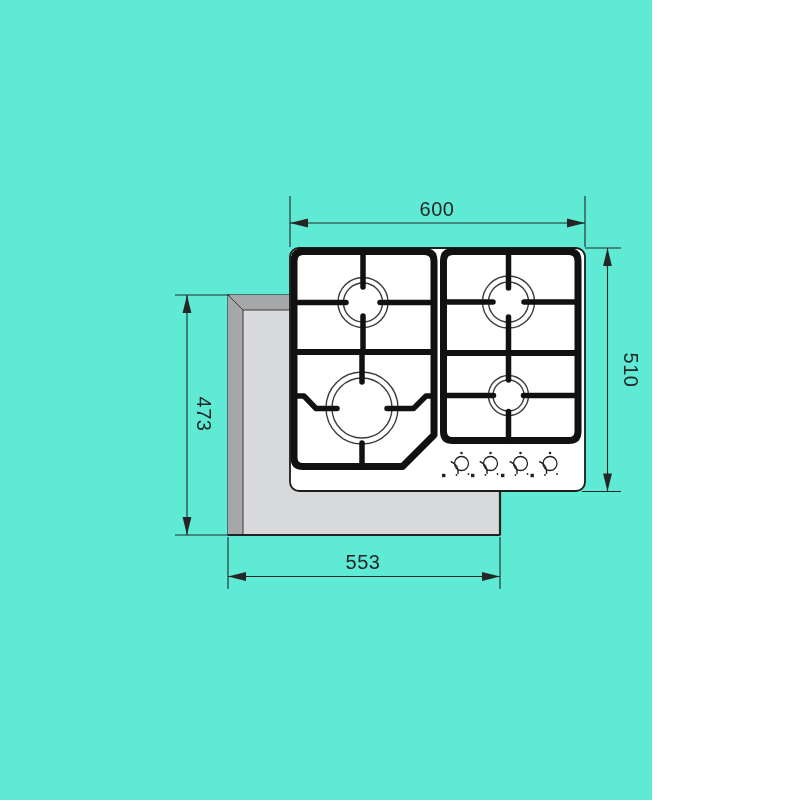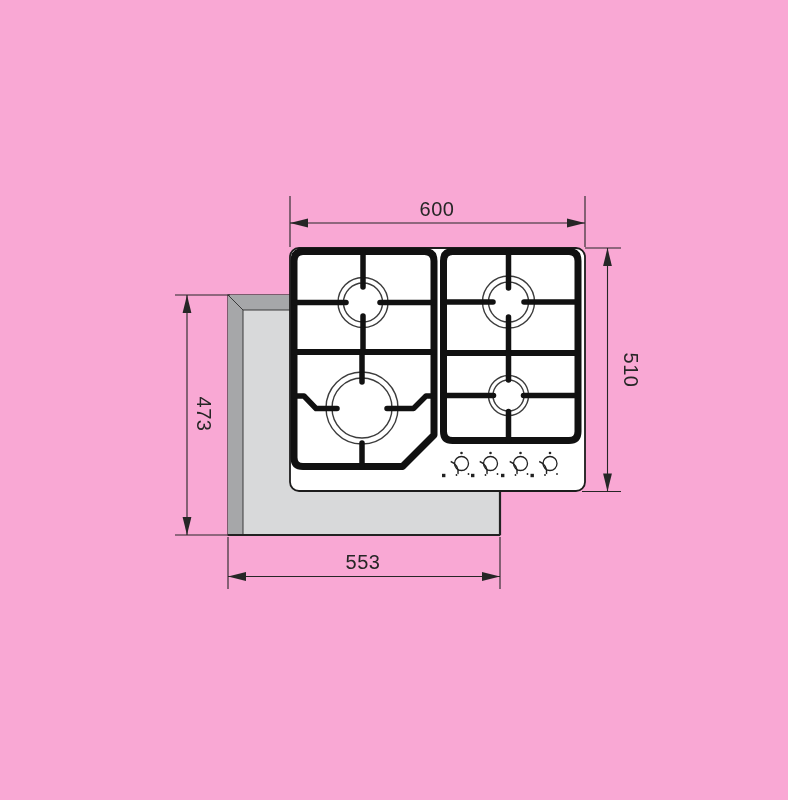--- a/index.html
+++ b/index.html
@@ -3,23 +3,23 @@
 <meta charset="utf-8">
 <style>
   html, body {
     margin: 0;
     padding: 0;
     background: #ffffff;
     font-family: "Liberation Sans", "DejaVu Sans", sans-serif;
   }
   .stage {
     position: relative;
-    width: 788px;
+    width: 652px;
     height: 800px;
-    background: #f9a8d4;
+    background: #5eead4;
     overflow: hidden;
   }
   svg { display: block; }
   text.dim-label {
     font-family: "Liberation Sans", "DejaVu Sans", sans-serif;
     font-size: 20px;
     letter-spacing: 0.5px;
     fill: #262626;
   }
 </style>

